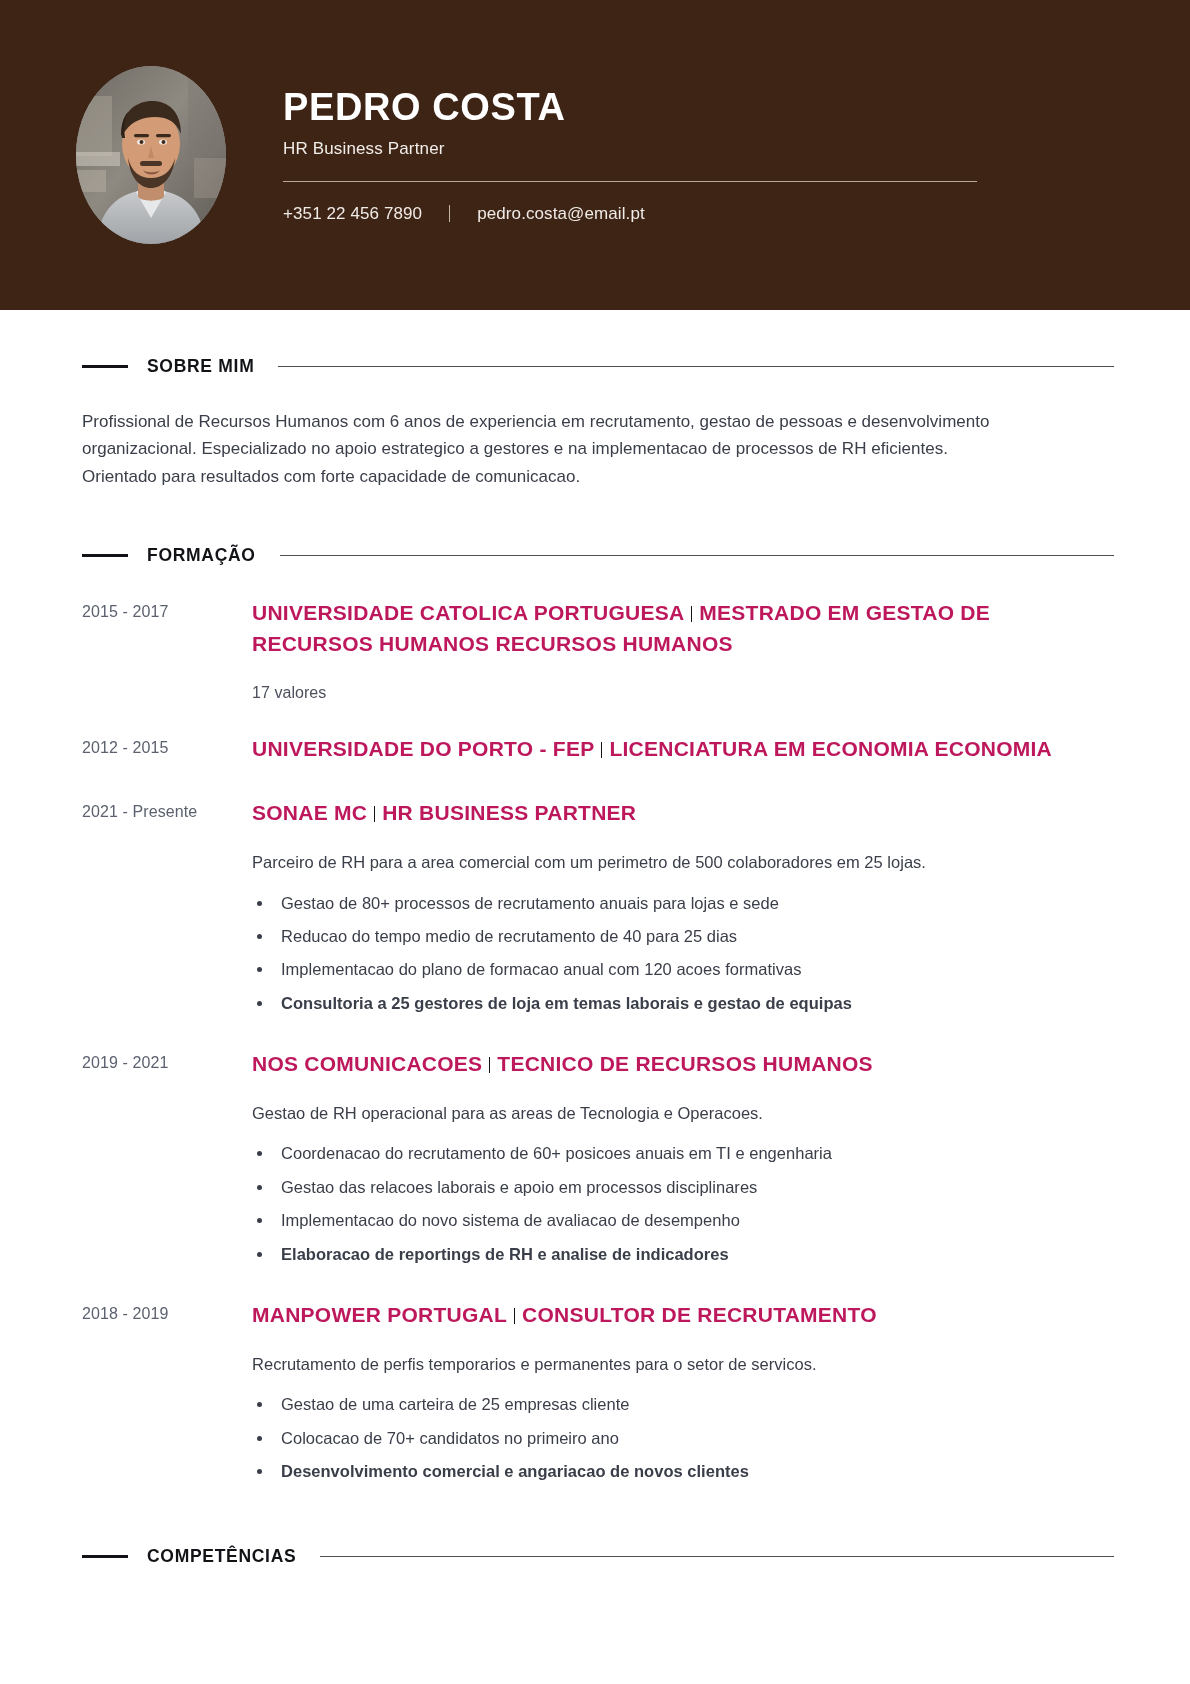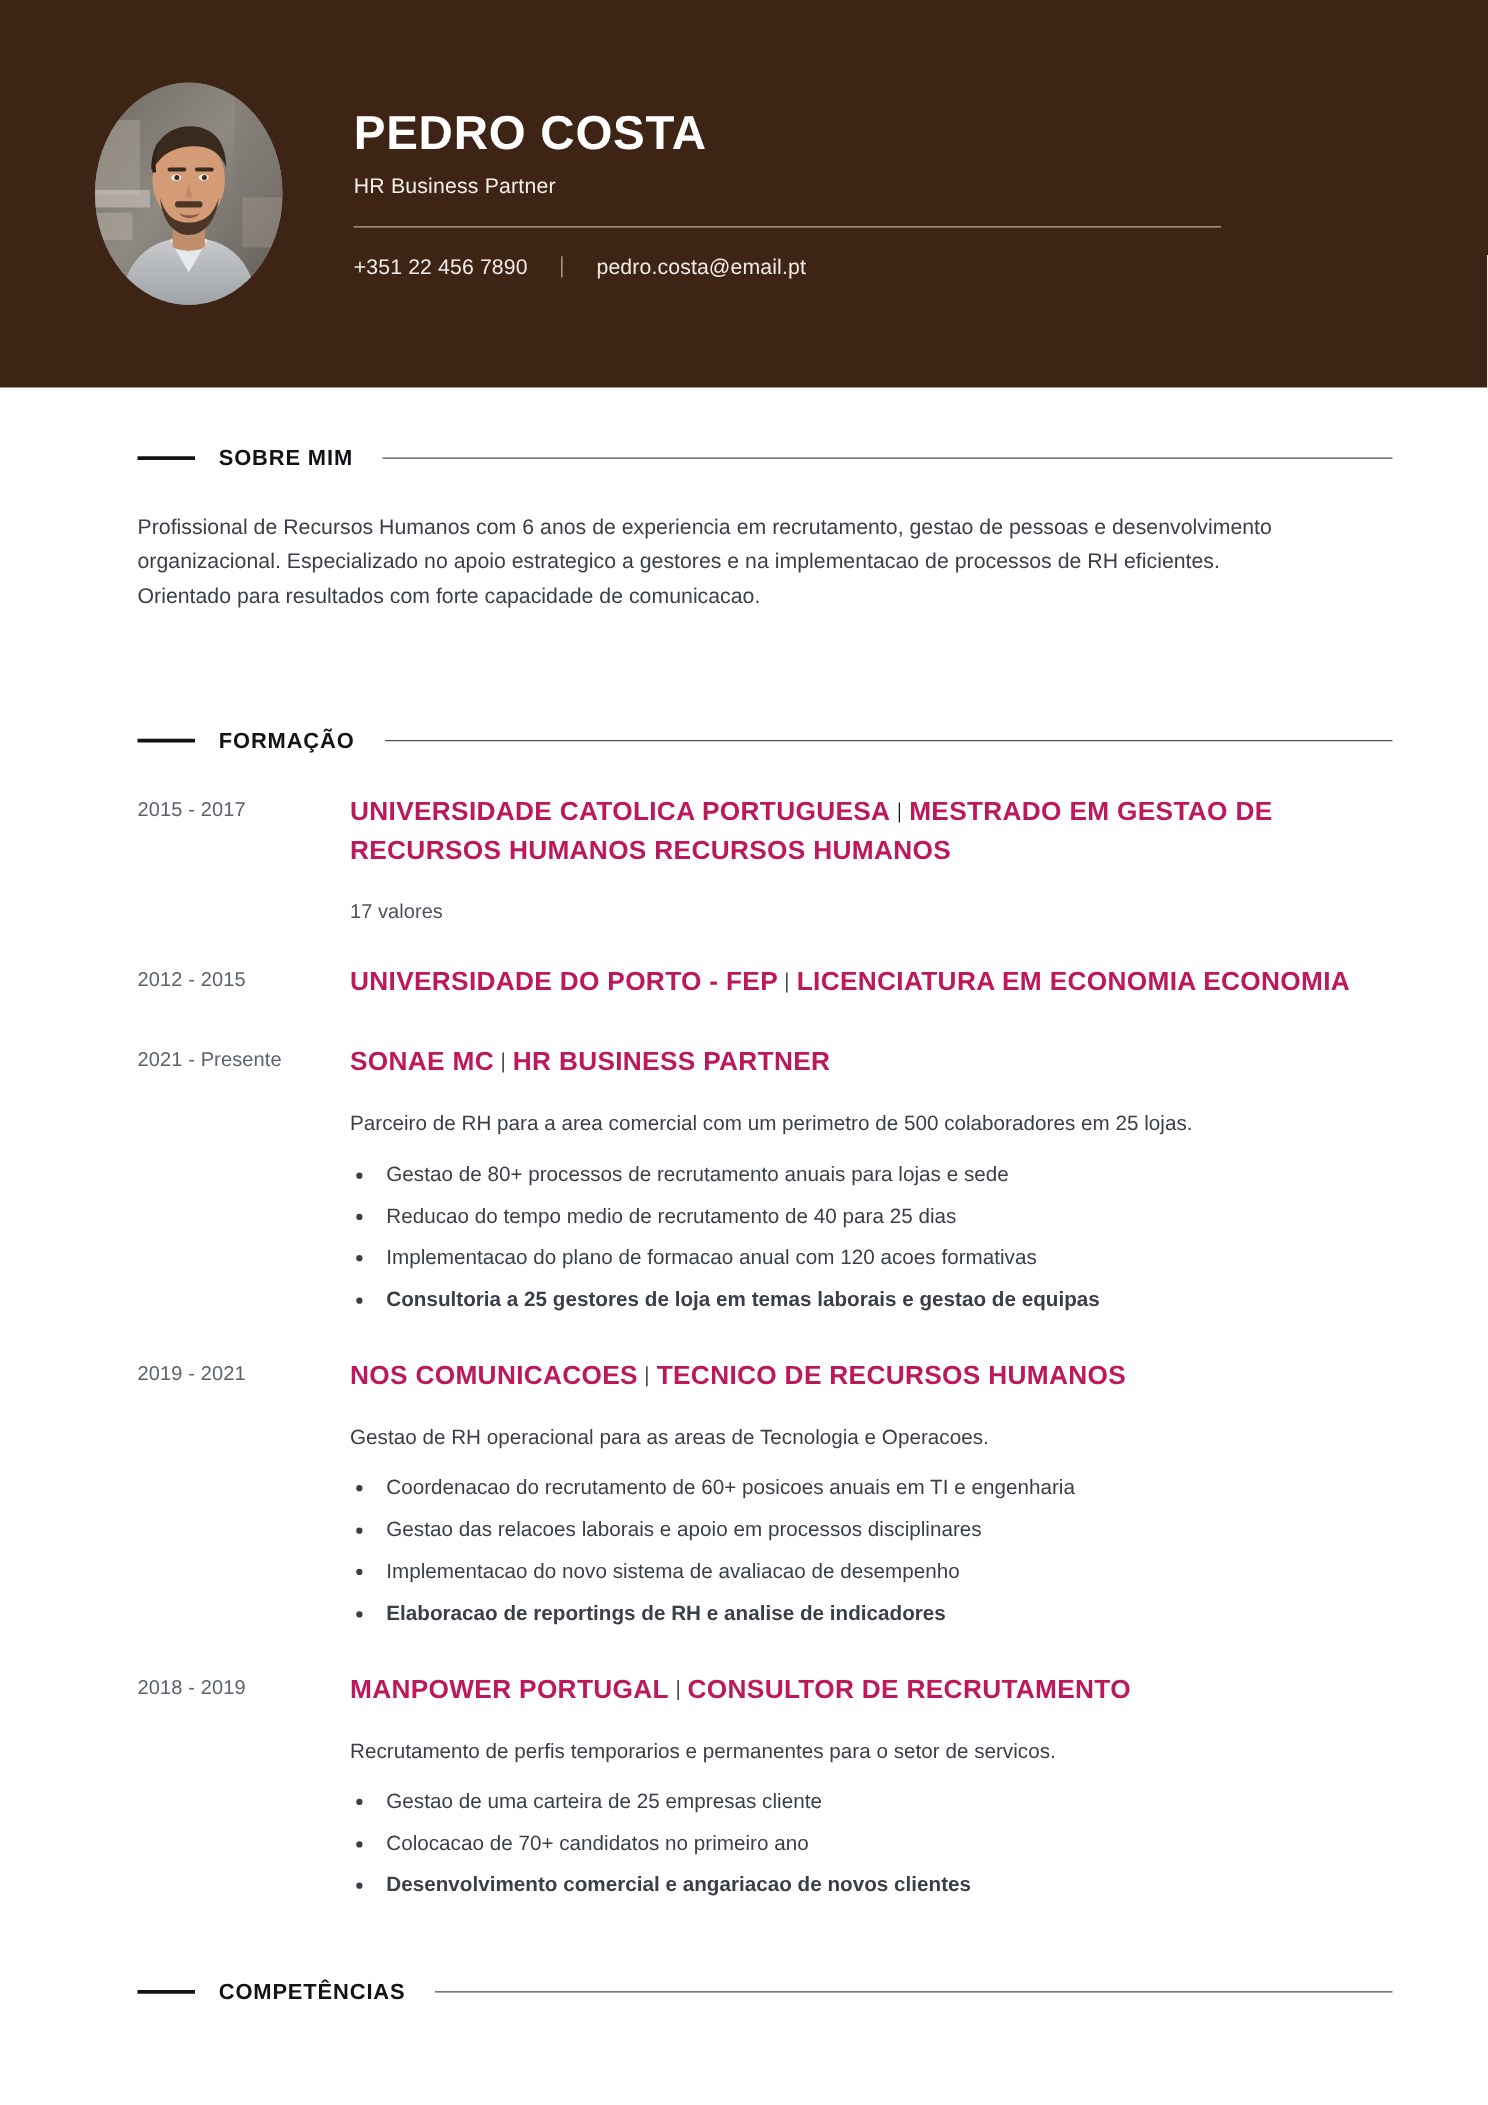--- a/index.html
+++ b/index.html
@@ -89,21 +89,21 @@
     width:1px;
     height:17px;
     background:#c3b4a8;
     margin:0 11px;
     position:relative;
     top:1px;
   }
 
   
   .content {
-    padding:0 76px 0 110px;
+    padding:0 76px 0 82px;
   }
 
   
   .section-head {
     display:flex;
     align-items:center;
     gap:0;
   }
   .section-head .dash {
     width:46px;
@@ -132,21 +132,21 @@
   .about {
     margin-top:31px;
     font-size:17px;
     line-height:1.61;
     color:#3a3e49;
     letter-spacing:0.02px;
     max-width:930px;
   }
 
   .s-sobre { margin-top:46px; }
-  .s-formacao { margin-top:92px; }
+  .s-formacao { margin-top:55px; }
   .s-exp { margin-top:60px; }
   .s-comp { margin-top:62px; }
 
   
   .entry {
     display:flex;
     margin-top:28px;
   }
   .entry .period {
     width:170px;

